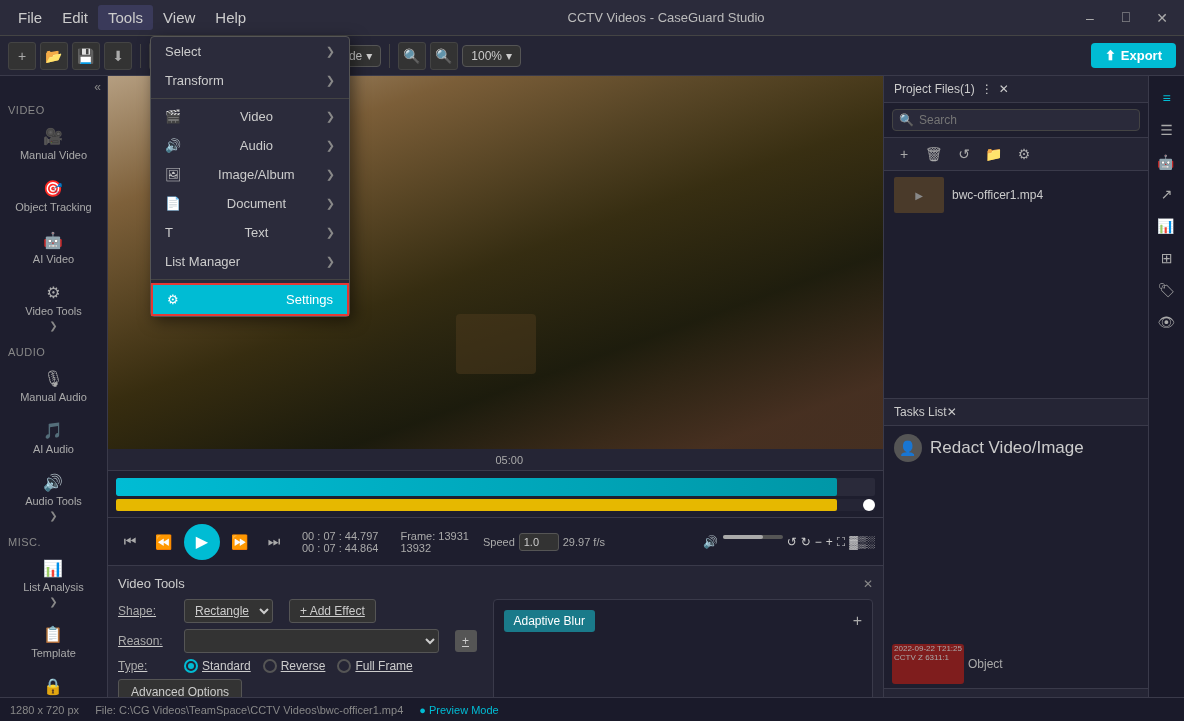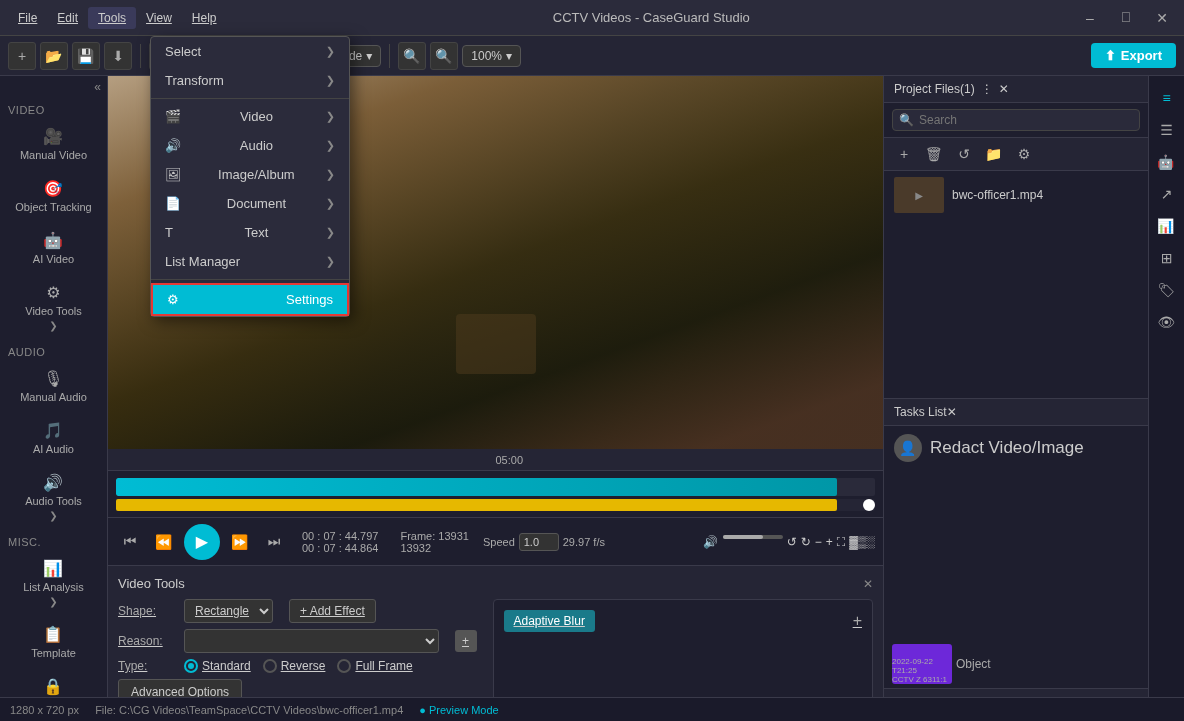--- a/index.html
+++ b/index.html
@@ -1,20 +1,20 @@
 <!DOCTYPE html>
 <html><head>
   <meta charset="utf-8">
   <style>
     * { margin: 0; padding: 0; box-sizing: border-box; }
     body { font-family: 'Segoe UI', Arial, sans-serif; font-size: 12px; background: #1e1e2e; color: #ccc; width: 1184px; height: 721px; overflow: hidden; }
 
     
     .menu-bar { display: flex; align-items: center; background: #2b2b3b; height: 36px; padding: 0 8px; border-bottom: 1px solid #444; }
-    .menu-item { padding: 4px 10px; cursor: pointer; color: #ccc; font-size: 12px; border-radius: 3px; text-decoration: underline; }
+    .menu-item { padding: 4px 10px; cursor: pointer; color: #ccc; font-size: 15px; border-radius: 3px; }
     .menu-item:hover, .menu-item.active { background: #3a3a5a; }
     .title-bar-center { flex: 1; text-align: center; font-size: 13px; color: #bbb; }
     .title-bar-right { display: flex; gap: 8px; align-items: center; }
     .win-btn { width: 28px; height: 28px; display: flex; align-items: center; justify-content: center; cursor: pointer; border-radius: 3px; color: #aaa; font-size: 14px; }
 
     
     .toolbar { display: flex; align-items: center; background: #252535; height: 40px; padding: 0 8px; border-bottom: 1px solid #3a3a4a; gap: 4px; }
     .toolbar-btn { width: 28px; height: 28px; display: flex; align-items: center; justify-content: center; background: #333; border-radius: 3px; cursor: pointer; color: #aaa; font-size: 14px; border: 1px solid #444; }
     .toolbar-separator { width: 1px; height: 24px; background: #444; margin: 0 4px; }
     .preview-mode-btn { display: flex; align-items: center; gap: 4px; background: #333; border: 1px solid #555; border-radius: 4px; padding: 3px 8px; cursor: pointer; color: #ccc; font-size: 12px; }
@@ -95,21 +95,21 @@
     .fr-btn { width: 28px; height: 28px; display: flex; align-items: center; justify-content: center; cursor: pointer; color: #aaa; font-size: 14px; border-radius: 3px; }
     .fr-btn.active { color: #00bcd4; }
     .dropdown-menu { position: absolute; top: 36px; left: 150px; background: #2b2b3b; border: 1px solid #555; border-radius: 4px; z-index: 200; min-width: 200px; box-shadow: 4px 4px 15px rgba(0,0,0,0.5); }
     .dropdown-item { display: flex; align-items: center; justify-content: space-between; padding: 7px 14px; cursor: pointer; color: #ccc; font-size: 13px; }
     .dropdown-item.highlighted { background: #00bcd4; color: #fff; }
     .dropdown-item .arrow { color: #888; font-size: 11px; }
     .dropdown-separator { height: 1px; background: #444; margin: 3px 0; }
     .dropdown-icon { width: 16px; margin-right: 6px; font-size: 13px; }
 
     
-    .effect-panel { flex: 1; background: #1e1e2e; border: 1px solid #3a3a4a; border-radius: 4px; margin-left: 8px; padding: 10px; text-decoration: underline; }
+    .effect-panel { flex: 1; background: #1e1e2e; border: 1px solid #3a3a4a; border-radius: 4px; margin-left: 8px; padding: 10px; }
     .effect-header { display: flex; align-items: center; justify-content: space-between; margin-bottom: 8px; }
     .effect-tab { background: #1a7a8a; color: #fff; border-radius: 3px; padding: 4px 10px; font-size: 12px; font-weight: 500; }
     .effect-desc { font-size: 12px; color: #aaa; line-height: 1.5; }
 
     
     .status-bar { height: 24px; background: #1a1a2a; border-top: 1px solid #3a3a4a; display: flex; align-items: center; padding: 0 10px; gap: 16px; font-size: 11px; color: #888; position: fixed; bottom: 0; left: 0; right: 0; }
 
     .bottom-toolbar { display: flex; align-items: center; padding: 4px 8px; background: #252535; border-top: 1px solid #3a3a4a; gap: 4px; }
     .bt-btn { width: 24px; height: 24px; display: flex; align-items: center; justify-content: center; cursor: pointer; color: #aaa; font-size: 14px; border-radius: 3px; }
 
@@ -365,21 +365,21 @@
       <div class="panel-header">
         <span class="panel-title">Tasks List</span>
         <span style="cursor:pointer;">✕</span>
       </div>
       <div class="task-item">
         <div class="task-icon">👤</div>
         <span class="task-label">Redact Video/Image</span>
       </div>
 
       <div style="display:flex; gap:4px; padding:4px 8px; align-items:center; margin-top:auto;">
-        <div style="width:60px; height:40px; background:#6d28d9; border-radius:3px; display:flex; align-items:flex-end; justify-content:center; font-size:10px; color:#888;">
+        <div style="width:72px; height:40px; background:#7f1d1d; border-radius:3px; display:flex; align-items:flex-start; justify-content:center; font-size:10px; color:#888;">
           <span style="font-size:8px; color:#aaa;">2022-09-22 T21:25<br>CCTV Z 6311:1</span>
         </div>
         <div style="flex:1; font-size:12px; color:#aaa;">Object</div>
       </div>
 
       <div class="bottom-toolbar">
         <span class="bt-btn">↑</span>
         <span class="bt-btn">↓</span>
         <span class="bt-btn">💾</span>
         <span class="bt-btn">🗑</span>

